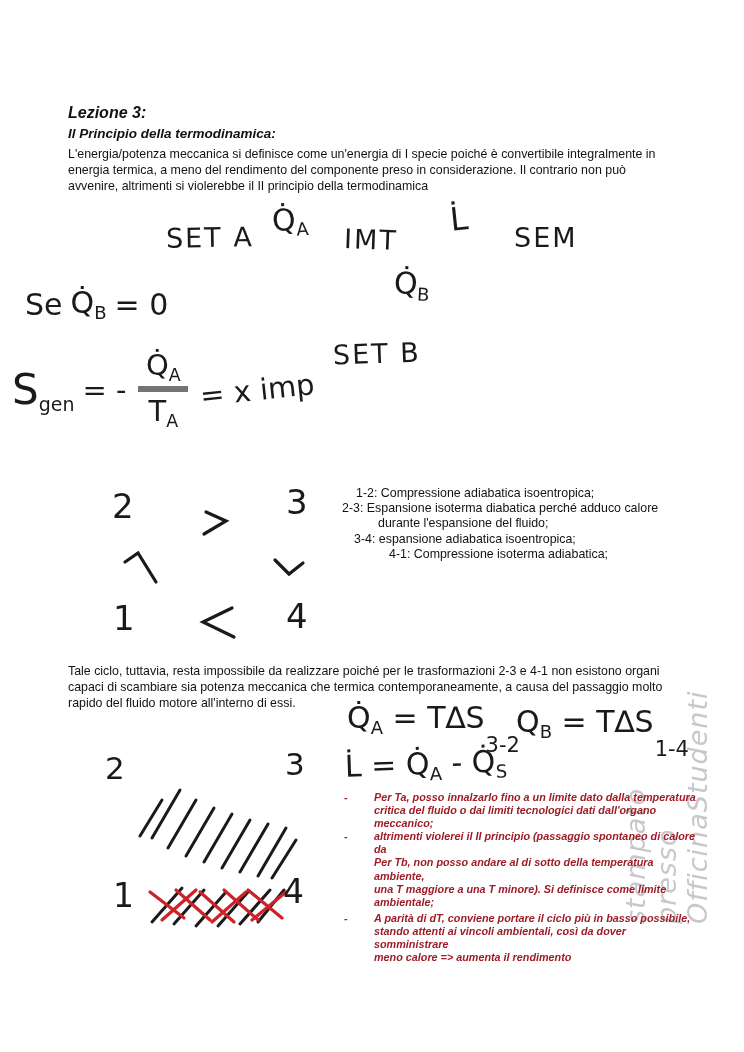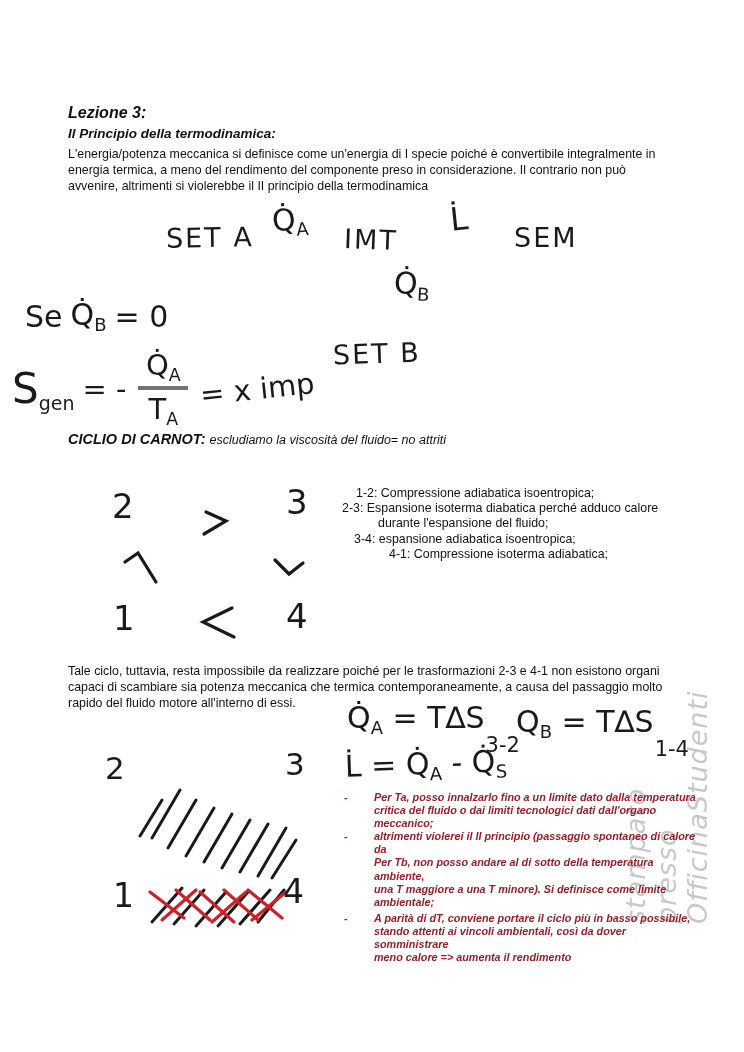--- a/index.html
+++ b/index.html
@@ -12,21 +12,21 @@
   .par{font-size:12.4px;line-height:16.2px;white-space:nowrap;}
   .carnot-h{font-style:italic;font-weight:bold;font-size:14.5px;white-space:nowrap;}
   .carnot-note{font-style:italic;font-weight:normal;font-size:12.5px;}
   .steps{font-size:12.4px;line-height:15.2px;white-space:nowrap;}
   .hw{font-family:"DejaVu Sans",sans-serif;color:#1a1a1a;white-space:nowrap;}
   .hw-lab{font-size:27px;letter-spacing:2px;}
   .hw-num{font-size:34px;}
   sub.hs{font-size:0.6em;vertical-align:-0.35em;}
   .frac{display:inline-flex;flex-direction:column;align-items:center;vertical-align:middle;margin:0 4px;}
   .frac .num{padding:0 6px 1px;}
-  .frac .den{border-top:4px solid #737373;padding:2px 10px 0;}
+  .frac .den{border-top:6px solid #737373;padding:2px 10px 0;}
   .subbig{font-size:21px;position:relative;top:24px;left:1px;}
   .eqrow{display:inline-flex;align-items:center;gap:8px;}
   .notes{width:356px;font-style:italic;font-weight:bold;font-size:10.8px;line-height:13.1px;color:#9e1c26;}
   .note{display:flex;}
   .note .dash{width:30px;flex:0 0 30px;}
   .note .body{flex:1;}
   .watermark{font-family:"DejaVu Sans",sans-serif;font-style:italic;font-size:27px;
              color:#c8c8cc;letter-spacing:1px;transform:rotate(-90deg);transform-origin:0 0;}
   svg.strokes{position:absolute;left:0;top:0;pointer-events:none;}
 </style>
@@ -87,21 +87,21 @@
     <div>avvenire, altrimenti si violerebbe il II principio della termodinamica</div>
   </div>
 
   <div class="abs hw hw-lab" style="left:166px;top:222px;transform:rotate(-1deg);">SET A</div>
   <div class="abs hw" style="left:272px;top:202px;font-size:30px;transform:rotate(-4deg);"><span>Q̇</span><sub class="hs">A</sub></div>
   <div class="abs hw hw-lab" style="left:344px;top:224px;transform:rotate(2deg);">IMT</div>
   <div class="abs hw" style="left:450px;top:200px;font-size:32px;transform:rotate(-6deg);">L̇</div>
   <div class="abs hw hw-lab" style="left:514px;top:222px;">SEM</div>
   <div class="abs hw" style="left:394px;top:266px;font-size:30px;transform:rotate(3deg);"><span>Q̇</span><sub class="hs">B</sub></div>
 
-  <div class="abs hw" style="left:25px;top:297px;font-size:30px;">
+  <div class="abs hw" style="left:25px;top:285px;font-size:30px;">
     <span class="eqrow">
       <span>Se</span>
       <span><span>Q̇</span><sub class="hs">B</sub></span>
       <span>= 0</span>
     </span>
   </div>
 
   <div class="abs hw" style="left:12px;top:348px;font-size:29px;">
     <span class="eqrow">
       <span><span style="font-size:42px;">S</span><sub class="hs" style="font-size:19px;">gen</sub></span>
@@ -109,24 +109,20 @@
       <span class="frac">
         <span class="num"><span>Q̇</span><sub class="hs">A</sub></span>
         <span class="den"><span>T</span><sub class="hs">A</sub></span>
       </span>
       <span style="transform:rotate(-6deg);display:inline-block;">= x imp</span>
     </span>
   </div>
 
   <div class="abs hw hw-lab" style="left:333px;top:338px;transform:rotate(-2deg);">SET B</div>
 
-  <div class="abs typed carnot-h" style="left:68px;top:431px;">
-    <span>CICLIO DI CARNOT:</span>
-    <span class="carnot-note">escludiamo la viscosità del fluido= no attriti</span>
-  </div>
 
   <div class="abs hw hw-num" style="left:112px;top:486px;">2</div>
   <div class="abs hw hw-num" style="left:286px;top:482px;">3</div>
   <div class="abs hw hw-num" style="left:113px;top:598px;">1</div>
   <div class="abs hw hw-num" style="left:286px;top:596px;">4</div>
 
   <div class="abs typed steps" style="left:342px;top:486px;">
     <div style="padding-left:14px;">1-2: Compressione adiabatica isoentropica;</div>
     <div style="padding-left:0;">2-3: Espansione isoterma diabatica perché adduco calore</div>
     <div style="padding-left:36px;">durante l'espansione del fluido;</div>

